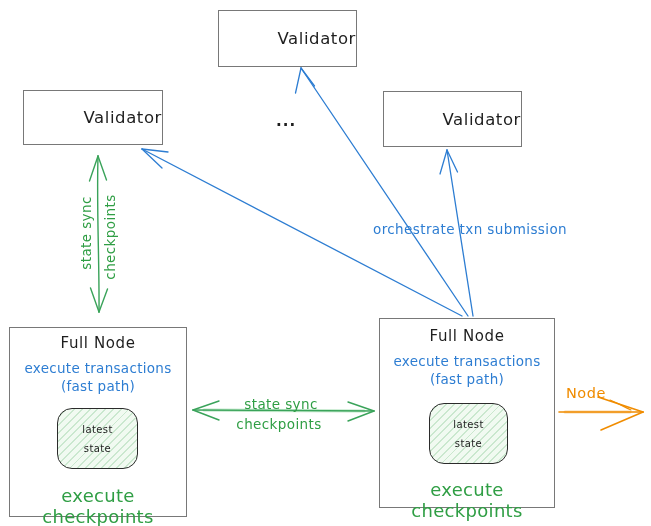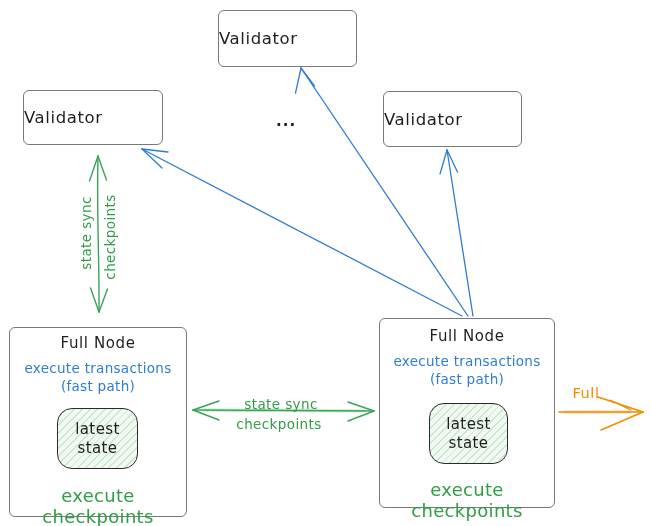--- a/index.html
+++ b/index.html
@@ -2,34 +2,34 @@
 <html><head>
 <meta charset="utf-8">
 <style>
   html,body{margin:0;padding:0;background:#ffffff;}
   .stage{
     position:relative;width:651px;height:526px;background:#ffffff;overflow:hidden;
     font-family:"DejaVu Sans", sans-serif;color:#1e1e1e;
   }
   svg{position:absolute;left:0;top:0;}
   .box{
-    position:absolute;background:#ffffff;border:1.6px solid #787878;border-radius:6px;
-    display:flex;align-items:center;justify-content:flex-start;box-sizing:border-box;
+    position:absolute;background:#ffffff;border:1.6px solid #787878;border-radius:0;
+    display:flex;align-items:center;justify-content:flex-end;box-sizing:border-box;
   }
   .validator{font-size:16.5px;letter-spacing:0.6px;color:#1e1e1e;}
   .fullnode{display:block;}
   .fn-title{position:absolute;width:100%;text-align:center;font-size:15px;letter-spacing:0.6px;color:#1e1e1e;}
   .fn-blue{position:absolute;width:100%;text-align:center;font-size:13.5px;letter-spacing:0.3px;color:#2d7dd2;line-height:17px;}
   .fn-green{position:absolute;width:100%;text-align:center;font-size:18px;letter-spacing:0.3px;color:#2f9e44;}
   .state-box{
     position:absolute;box-sizing:border-box;border:1.6px solid #2b2b2b;border-radius:15px;
     background-color:#f1faf1;
     background-image:repeating-linear-gradient(135deg, rgba(47,158,68,0.20) 0px, rgba(47,158,68,0.20) 1.4px, transparent 1.4px, transparent 5.5px);
     display:flex;flex-direction:column;align-items:center;justify-content:center;
-    font-size:15px;line-height:19px;color:#1e1e1e;letter-spacing:0.4px;text-align:center;
+    font-size:10px;line-height:19px;color:#1e1e1e;letter-spacing:0.4px;text-align:center;
   }
   .ellipsis{position:absolute;font-size:15px;font-weight:bold;color:#1e1e1e;letter-spacing:1px;}
   .edge-label{position:absolute;white-space:nowrap;}
   .green-label{color:#2f9e44;font-size:13.5px;letter-spacing:0.4px;}
   .blue-label{color:#2d7dd2;font-size:13.5px;letter-spacing:0.4px;}
   .orange-label{color:#f08c00;font-size:14.5px;letter-spacing:0.6px;}
   .rot{transform:translate(-50%,-50%) rotate(-90deg);}
   .ctr{transform:translate(-50%,-50%);}
 </style>
 </head>
@@ -112,16 +112,17 @@
     </div>
     <div class="fn-green" style="top:160px;">execute checkpoints</div>
   </div>
 
   <div class="edge-label green-label rot" style="left:86px;top:233px;">state sync</div>
   <div class="edge-label green-label rot" style="left:110px;top:237px;">checkpoints</div>
 
   <div class="edge-label green-label ctr" style="left:281px;top:404px;">state sync</div>
   <div class="edge-label green-label ctr" style="left:279px;top:424px;">checkpoints</div>
 
+  <div class="edge-label blue-label ctr" style="left:470px;top:229px;">orchestrate txn submission</div>
 
-  <div class="edge-label orange-label ctr" style="left:586px;top:393px;">Full</div>
+  <div class="edge-label orange-label ctr" style="left:586px;top:393px;">Node</div>
 
 </div>
 
 </body></html>

